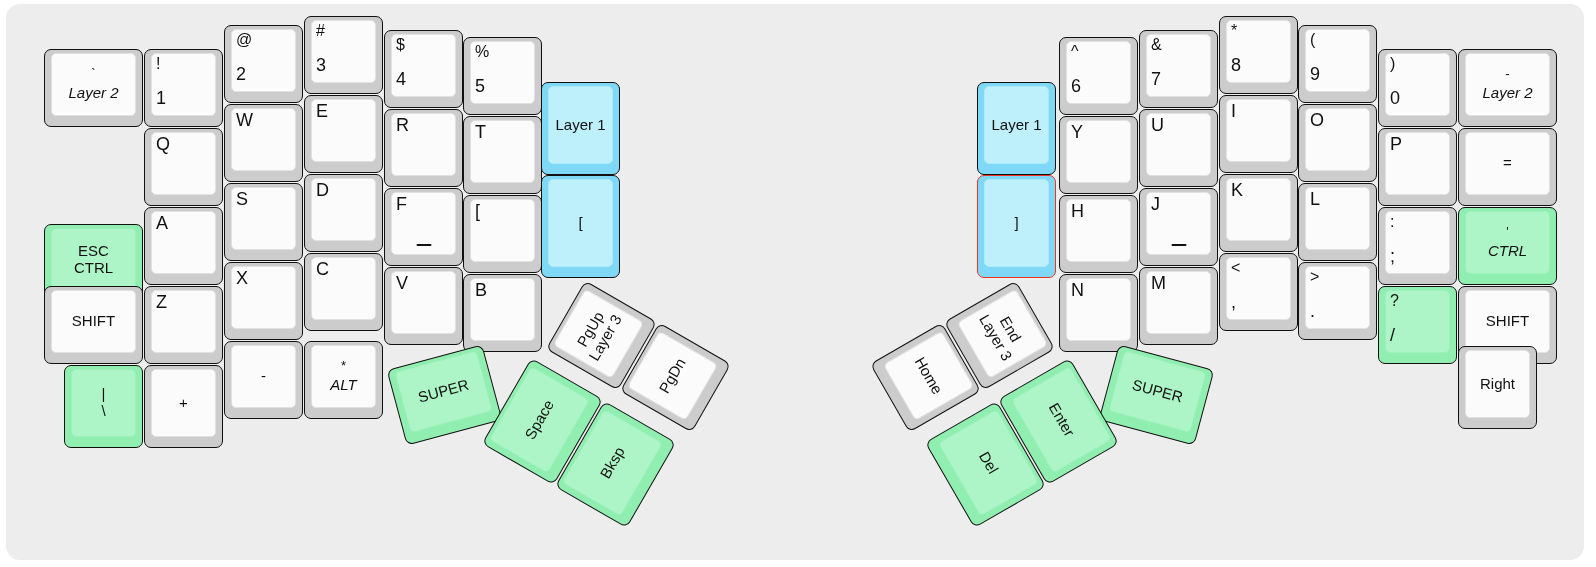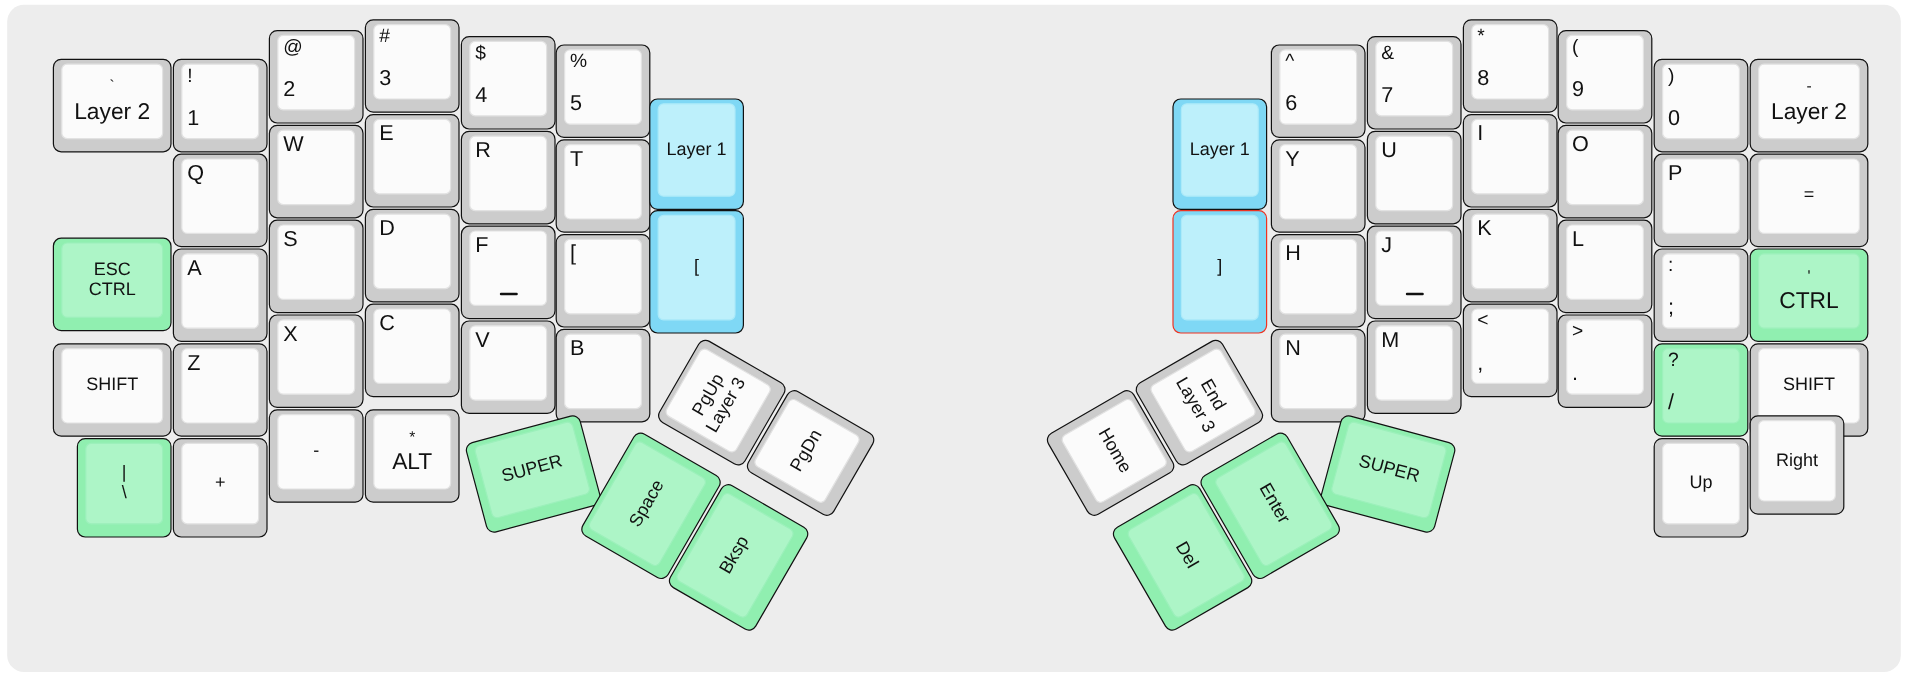--- a/index.html
+++ b/index.html
@@ -35,21 +35,21 @@
   
   .key.let .legend{align-items:flex-start;justify-content:flex-start;padding:6px 0 0 12px;}
   .key.let .l1{font-size:18px;}
   
   .key.c2 .legend{justify-content:center;}
   .key.c2 .l1{font-size:15px;}
   .key.c2 .l2{font-size:15px;}
   
   .key.mark .legend{justify-content:center;}
   .key.mark .l1{font-size:13px;margin-bottom:3px;}
-  .key.mark .l2{font-size:19px;}
+  .key.mark .l2{font-size:15px;font-style:italic;}
 
   
   .homing{position:absolute;left:50%;bottom:20px;transform:translateX(-50%);
     width:15px;height:2px;background:#111;border-radius:1px;}
 
   
   .key.green .outer{background:#90efb0;}
   .key.green .cap{background:#adf5c7;border-color:#9cf0bb;}
   .key.blue  .outer{background:#7fd8f5;}
   .key.blue  .cap{background:#bdf0fb;border-color:#aceaf9;}
@@ -64,21 +64,21 @@
 <div id="panel">
 
   <div class="key mark" style="left:38px;top:45px;width:99px;height:78px">
       <div class="outer"></div>
       <div class="cap"></div>
       <div class="legend">
         <span class="l1">`</span>
         <span class="l2">Layer 2</span>
       </div>
     </div>
-  <div class="key c2 green" style="left:38px;top:194px;width:99px;height:78px">
+  <div class="key c2 green" style="left:38px;top:220px;width:99px;height:78px">
       <div class="outer"></div>
       <div class="cap"></div>
       <div class="legend">
         <span class="l1">ESC</span>
         <span class="l2">CTRL</span>
       </div>
     </div>
   <div class="key c2" style="left:38px;top:282px;width:99px;height:78px">
       <div class="outer"></div>
       <div class="cap"></div>
@@ -482,27 +482,20 @@
       </div>
     </div>
   <div class="key tl green" style="left:1372px;top:282px;width:79px;height:78px">
       <div class="outer"></div>
       <div class="cap"></div>
       <div class="legend">
         <span class="l1">?</span>
         <span class="l2">/</span>
       </div>
     </div>
-  <div class="key c2" style="left:1372px;top:361px;width:79px;height:83px">
-      <div class="outer"></div>
-      <div class="cap"></div>
-      <div class="legend">
-        <span class="l1">Up</span>
-      </div>
-    </div>
 
   <div class="key mark" style="left:1452px;top:45px;width:99px;height:78px">
       <div class="outer"></div>
       <div class="cap"></div>
       <div class="legend">
         <span class="l1">-</span>
         <span class="l2">Layer 2</span>
       </div>
     </div>
   <div class="key c2" style="left:1452px;top:124px;width:99px;height:78px">

